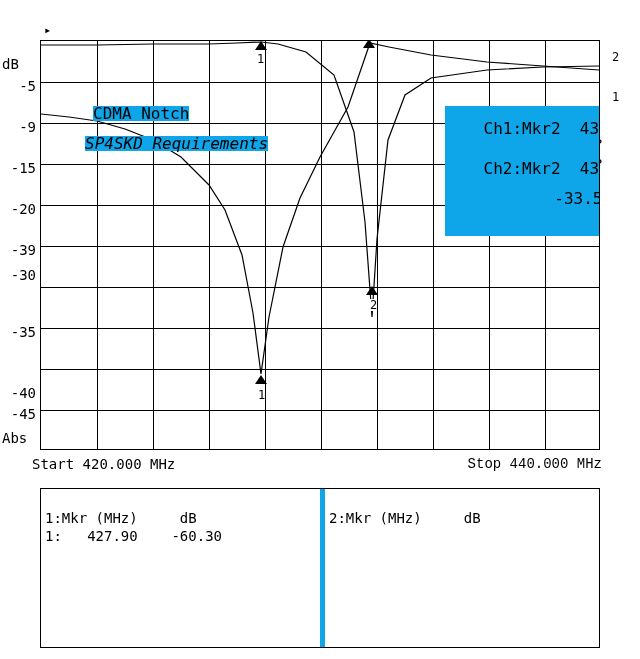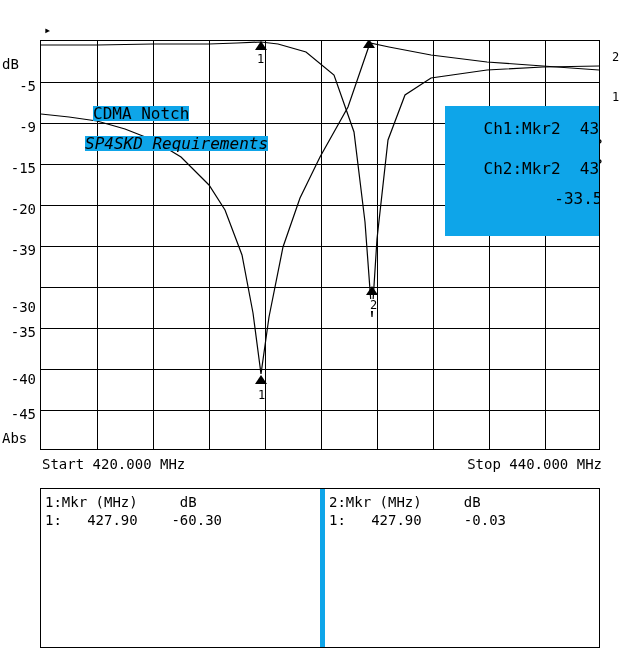--- a/index.html
+++ b/index.html
@@ -153,29 +153,30 @@
   .mkr-num {
     position: absolute;
     font-size: 12px;
     line-height: 12px;
     background: #fff;
   }
 
   
   #start-label {
     position: absolute;
-    left: 42px;
+    left: 32px;
     top: 456px;
     font-size: 14px;
   }
   #stop-label {
     position: absolute;
     right: 38px;
     top: 456px;
     font-size: 14px;
+    font-family: Liberation Mono, monospace;
   }
 
   
   #mkr-table {
     position: absolute;
     left: 40px;
     top: 488px;
     width: 560px;
     height: 160px;
     border: 1px solid #000;
@@ -188,20 +189,21 @@
     position: relative;
     padding: 4px 0 0 4px;
   }
   .mkr-col.right {
     border-left: 5px solid #0ea5e9;
   }
   .mkr-head {
     font-size: 14px;
     line-height: 18px;
     white-space: pre;
+    margin-top: 16px;
   }
   .mkr-row {
     font-size: 14px;
     line-height: 18px;
     white-space: pre;
   }
   svg.trace {
     position: absolute;
     left: 0; top: 0;
     overflow: visible;
@@ -234,23 +236,23 @@
 </div>
 
 <div id="db-label" class="mono">dB</div>
 <div id="abs-label" class="mono">Abs</div>
 
 <div class="ylab mono" style="top:79px">-5</div>
 <div class="ylab mono" style="top:120px">-9</div>
 <div class="ylab mono" style="top:161px">-15</div>
 <div class="ylab mono" style="top:202px">-20</div>
 <div class="ylab mono" style="top:243px">-39</div>
-<div class="ylab mono" style="top:300px">-30</div>
+<div class="ylab mono" style="top:268px">-30</div>
 <div class="ylab mono" style="top:325px">-35</div>
-<div class="ylab mono" style="top:372px">-40</div>
+<div class="ylab mono" style="top:386px">-40</div>
 <div class="ylab mono" style="top:407px">-45</div>
 
 <div id="plot-area">
 
   <div class="grid-v" style="left:56px"></div>
   <div class="grid-v" style="left:112px"></div>
   <div class="grid-v" style="left:168px"></div>
   <div class="grid-v" style="left:224px"></div>
   <div class="grid-v" style="left:280px"></div>
   <div class="grid-v" style="left:336px"></div>
@@ -313,15 +315,14 @@
 <div id="start-label" class="mono">Start 420.000 MHz</div>
 <div id="stop-label" class="mono">Stop 440.000 MHz</div>
 
 <div id="mkr-table">
   <div class="mkr-col left">
     <div class="mkr-head">1:Mkr (MHz)     dB</div>
     <div class="mkr-row">1:   427.90    -60.30</div>
   </div>
   <div class="mkr-col right">
     <div class="mkr-head">2:Mkr (MHz)     dB</div>
-    <div class="mkr-row">1:   427.90     -0.03</div>
   </div>
 </div>
 
 </body></html>

